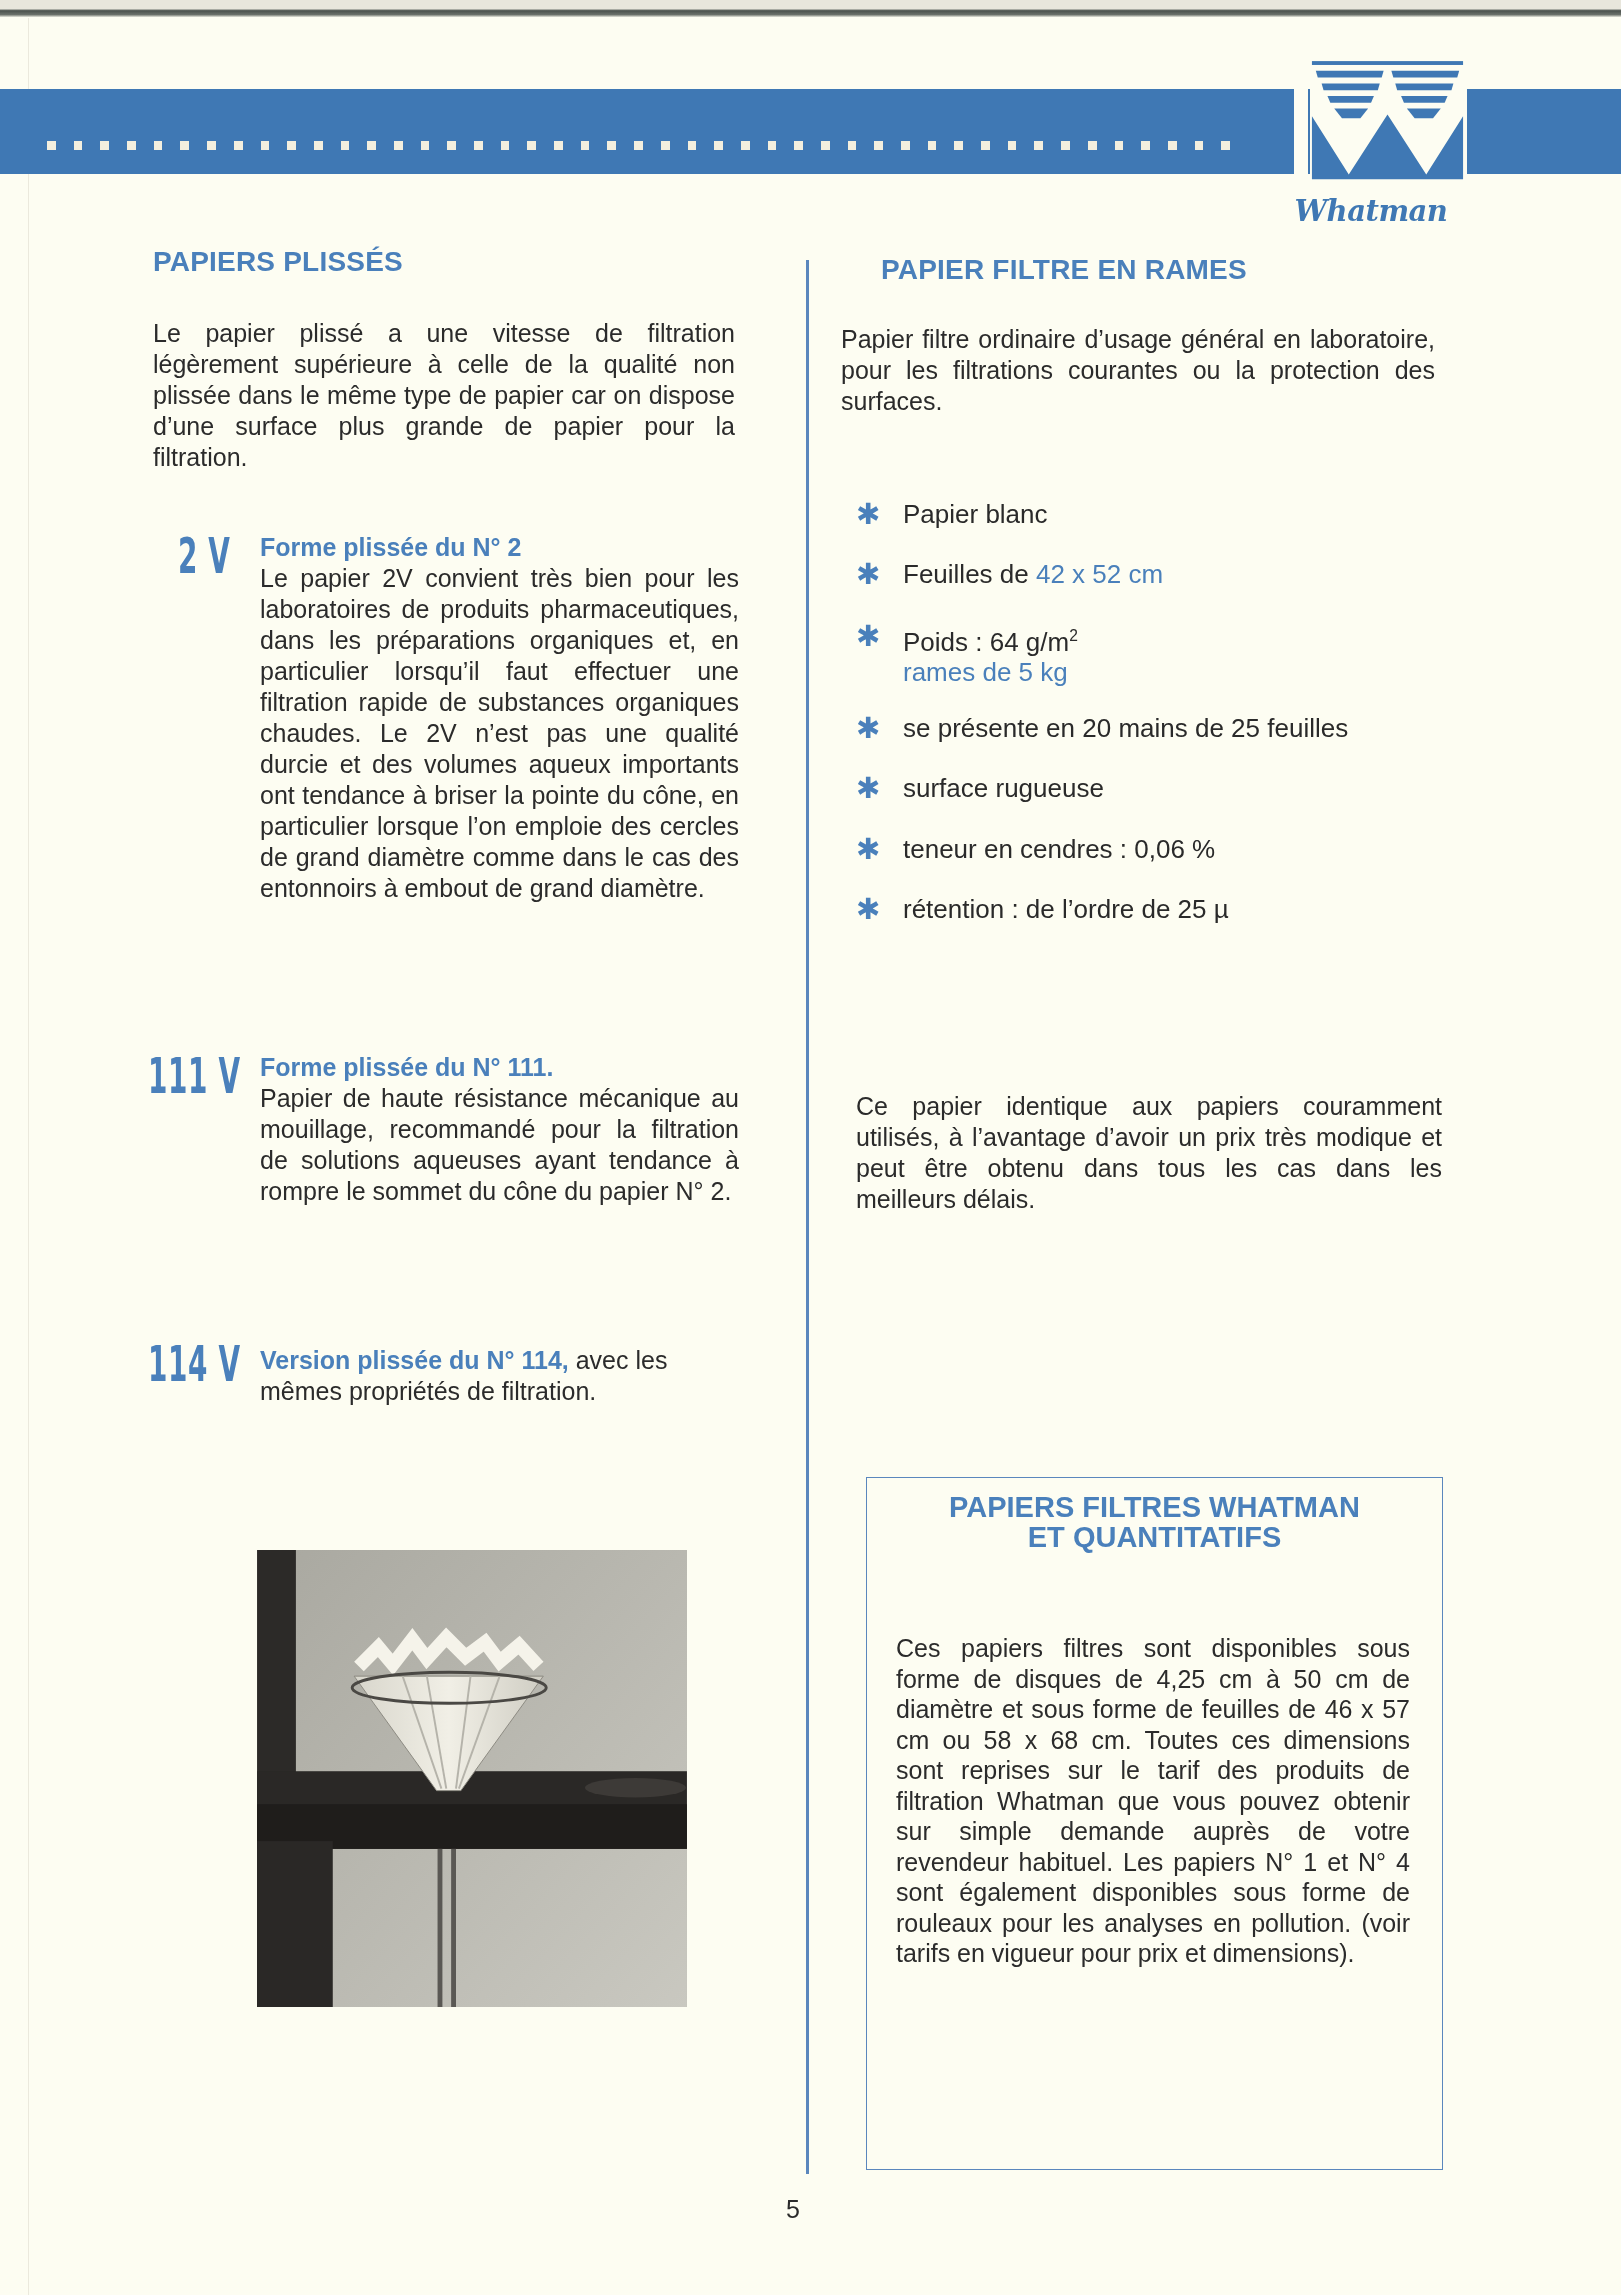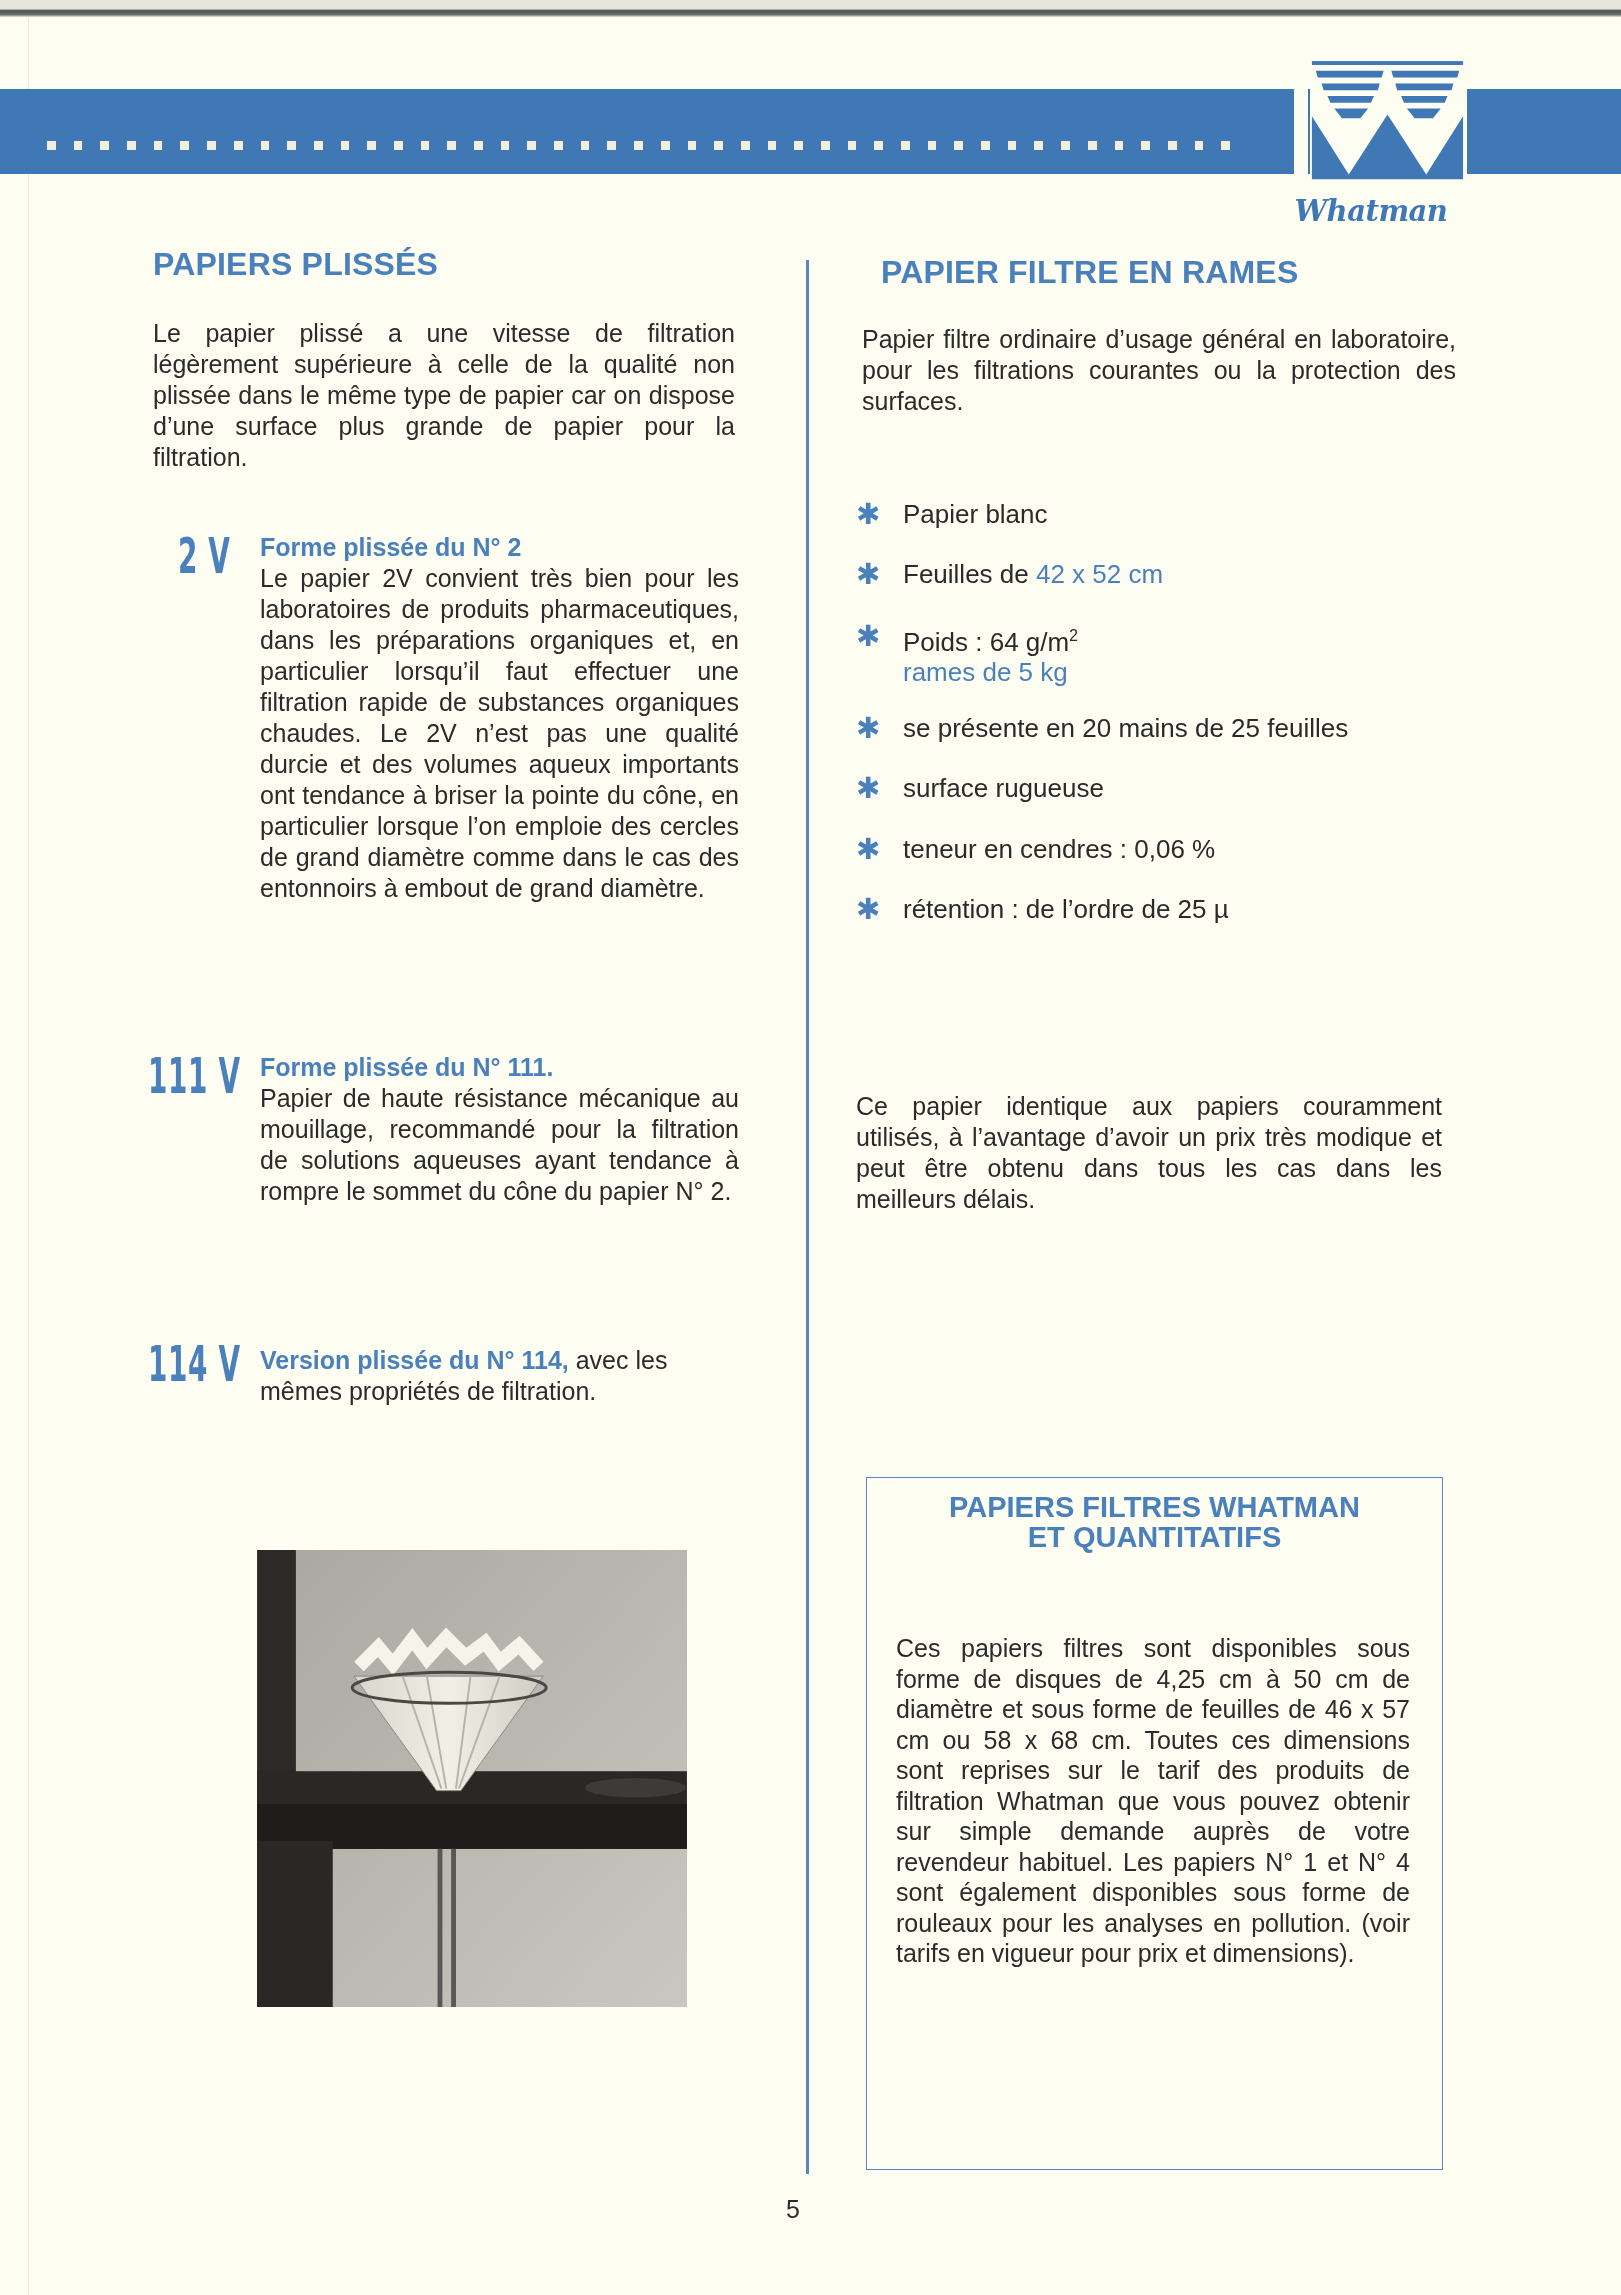--- a/index.html
+++ b/index.html
@@ -21,21 +21,21 @@
     position: absolute; top: 89px; height: 85px; background: #fdfdf2;
   }
   .dots { position: absolute; left: 47px; top: 141px; height: 9.7px; display: flex; gap: 18px; }
   .dot { width: 8.7px; height: 8.7px; background: #f3efdf; }
   .logo { position: absolute; left: 1310px; top: 58px; width: 155px; height: 136px; }
   .logo-word {
     position: absolute; left: 1279px; top: 194px; width: 184px; text-align: center;
     font-family: "DejaVu Serif", serif; font-weight: bold; font-style: italic;
     color: #3f78b4; font-size: 29px; letter-spacing: -0.5px;
   }
-  .sec-title { position: absolute; font-size: 32px; font-weight: bold; color: #4a80bb; letter-spacing: 0.2px; }
+  .sec-title { position: absolute; font-size: 28px; font-weight: bold; color: #4a80bb; letter-spacing: 0.2px; }
   .para {
     position: absolute; font-size: 25px; line-height: 31px; text-align: justify; color: #2b2b2b;
   }
   .code {
     position: absolute; font-family: "Liberation Sans Narrow", "DejaVu Sans Condensed", "Liberation Sans", sans-serif;
     font-weight: bold; color: #4a80bb; font-size: 50px; transform: scaleX(0.62); transform-origin: left top;
     letter-spacing: 1px; line-height: 1;
   }
   .sub-title { font-weight: bold; color: #4a80bb; }
   .divider { position: absolute; left: 806px; top: 260px; width: 2.9px; height: 1914px; background: #5b87bd; }
@@ -178,21 +178,21 @@
     <line x1="175" y1="130" x2="195" y2="246" stroke="#b5b3aa" stroke-width="2"></line>
     <line x1="220" y1="130" x2="205" y2="246" stroke="#b5b3aa" stroke-width="2"></line>
     <line x1="250" y1="130" x2="208" y2="246" stroke="#b5b3aa" stroke-width="2"></line>
     <ellipse cx="198" cy="142" rx="100" ry="16" fill="none" stroke="#4a4844" stroke-width="3"></ellipse>
   </svg>
 </div>
 
 <div class="divider"></div>
 
 <div class="sec-title" style="left:864px;top:254px;margin-left:17px;">PAPIER FILTRE EN RAMES</div>
-<div class="para" style="left:862px;top:324px;width:594px;">Papier filtre ordinaire d’usage général en laboratoire, pour les filtrations courantes ou la protection des surfaces.</div>
+<div class="para" style="left:841px;top:324px;width:594px;">Papier filtre ordinaire d’usage général en laboratoire, pour les filtrations courantes ou la protection des surfaces.</div>
 
 <div class="bullet-row" style="top:499px;">
   <span class="bullet-star">✱</span>
   <span>Papier blanc</span>
 </div>
 <div class="bullet-row" style="top:559px;">
   <span class="bullet-star">✱</span>
   <span><span>Feuilles de </span><span class="blue-bold">42 x 52 cm</span></span>
 </div>
 <div class="bullet-row" style="top:621px;">

